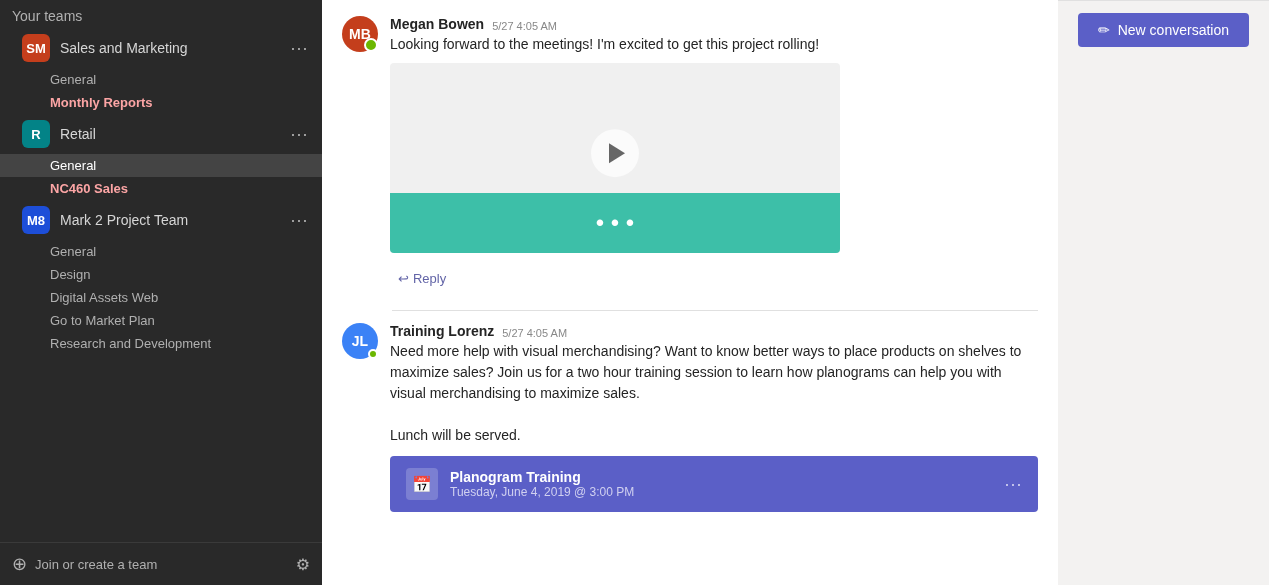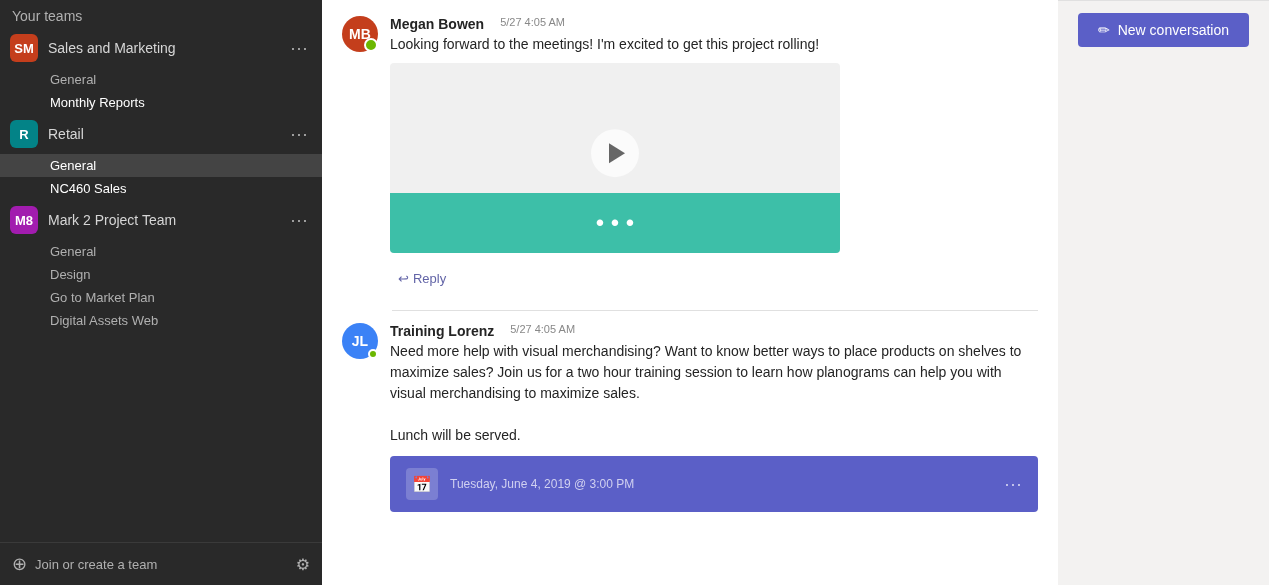--- a/index.html
+++ b/index.html
@@ -21,20 +21,21 @@
       color: #b0b0b0;
       padding: 8px 12px 4px 12px;
       text-transform: none;
     }
     .team-item {
       display: flex;
       align-items: center;
       padding: 6px 10px 6px 10px;
       cursor: pointer;
       position: relative;
+      margin-left: 12px;
     }
     .team-avatar {
       width: 28px;
       height: 28px;
       border-radius: 6px;
       display: flex;
       align-items: center;
       justify-content: center;
       font-size: 13px;
       font-weight: bold;
@@ -57,22 +58,22 @@
       padding: 4px 12px 4px 50px;
       font-size: 13px;
       color: #b0b0b0;
       cursor: pointer;
     }
     .channel-item.active {
       background: #444;
       color: #fff;
     }
     .channel-item.bold {
-      font-weight: 400;
-      color: #ffffff;
+      font-weight: 700;
+      color: #fca5a5;
     }
     .sidebar-footer {
       margin-top: auto;
       padding: 10px 12px;
       display: flex;
       align-items: center;
       justify-content: space-between;
       border-top: 1px solid #3a3a3a;
     }
     .sidebar-footer-left {
@@ -127,22 +128,22 @@
       border: 2px solid #fff;
       position: absolute;
       bottom: 0;
       right: 0;
     }
     .message-content {
       flex: 1;
     }
     .message-header {
       display: flex;
-      align-items: flex-start;
-      gap: 16px;
+      align-items: flex-end;
+      gap: 8px;
       margin-bottom: 2px;
     }
     .message-author {
       font-size: 14px;
       font-weight: 600;
       color: #242424;
     }
     .message-time {
       font-size: 11px;
       color: #888;
@@ -287,28 +288,29 @@
 
   <div class="team-item">
     <div class="team-avatar" style="background:#038387;">R</div>
     <span class="team-name">Retail</span>
     <span class="team-more">···</span>
   </div>
   <div class="channel-item active">General</div>
   <div class="channel-item bold">NC460 Sales</div>
 
   <div class="team-item">
-    <div class="team-avatar" style="background:#a21caf;">M8</div>
+    <div class="team-avatar" style="background:#1d4ed8;">M8</div>
     <span class="team-name">Mark 2 Project Team</span>
     <span class="team-more">···</span>
   </div>
   <div class="channel-item">General</div>
   <div class="channel-item">Design</div>
+  <div class="channel-item">Digital Assets Web</div>
   <div class="channel-item">Go to Market Plan</div>
-  <div class="channel-item">Digital Assets Web</div>
+  <div class="channel-item">Research and Development</div>
 
   <div class="sidebar-footer">
     <div class="sidebar-footer-left">
       <span style="font-size:18px;">⊕</span>
       <span>Join or create a team</span>
     </div>
     <span style="font-size:16px; color:#b0b0b0; cursor:pointer;">⚙</span>
   </div>
 </div>
 
@@ -355,20 +357,21 @@
         </div>
         <div class="message-text">
           <span>Need more help with visual merchandising? Want to know better ways to place products on shelves to maximize sales? Join us for a two hour training session to learn how planograms can help you with visual merchandising to maximize sales.</span>
           <br><br>
           <span>Lunch will be served.</span>
         </div>
 
         <div class="event-card">
           <div class="event-icon">📅</div>
           <div class="event-info">
+            <div class="event-title">Planogram Training</div>
             <div class="event-time">Tuesday, June 4, 2019 @ 3:00 PM</div>
           </div>
           <span class="event-more">···</span>
         </div>
 
 
       </div>
     </div>
 
   </div>

